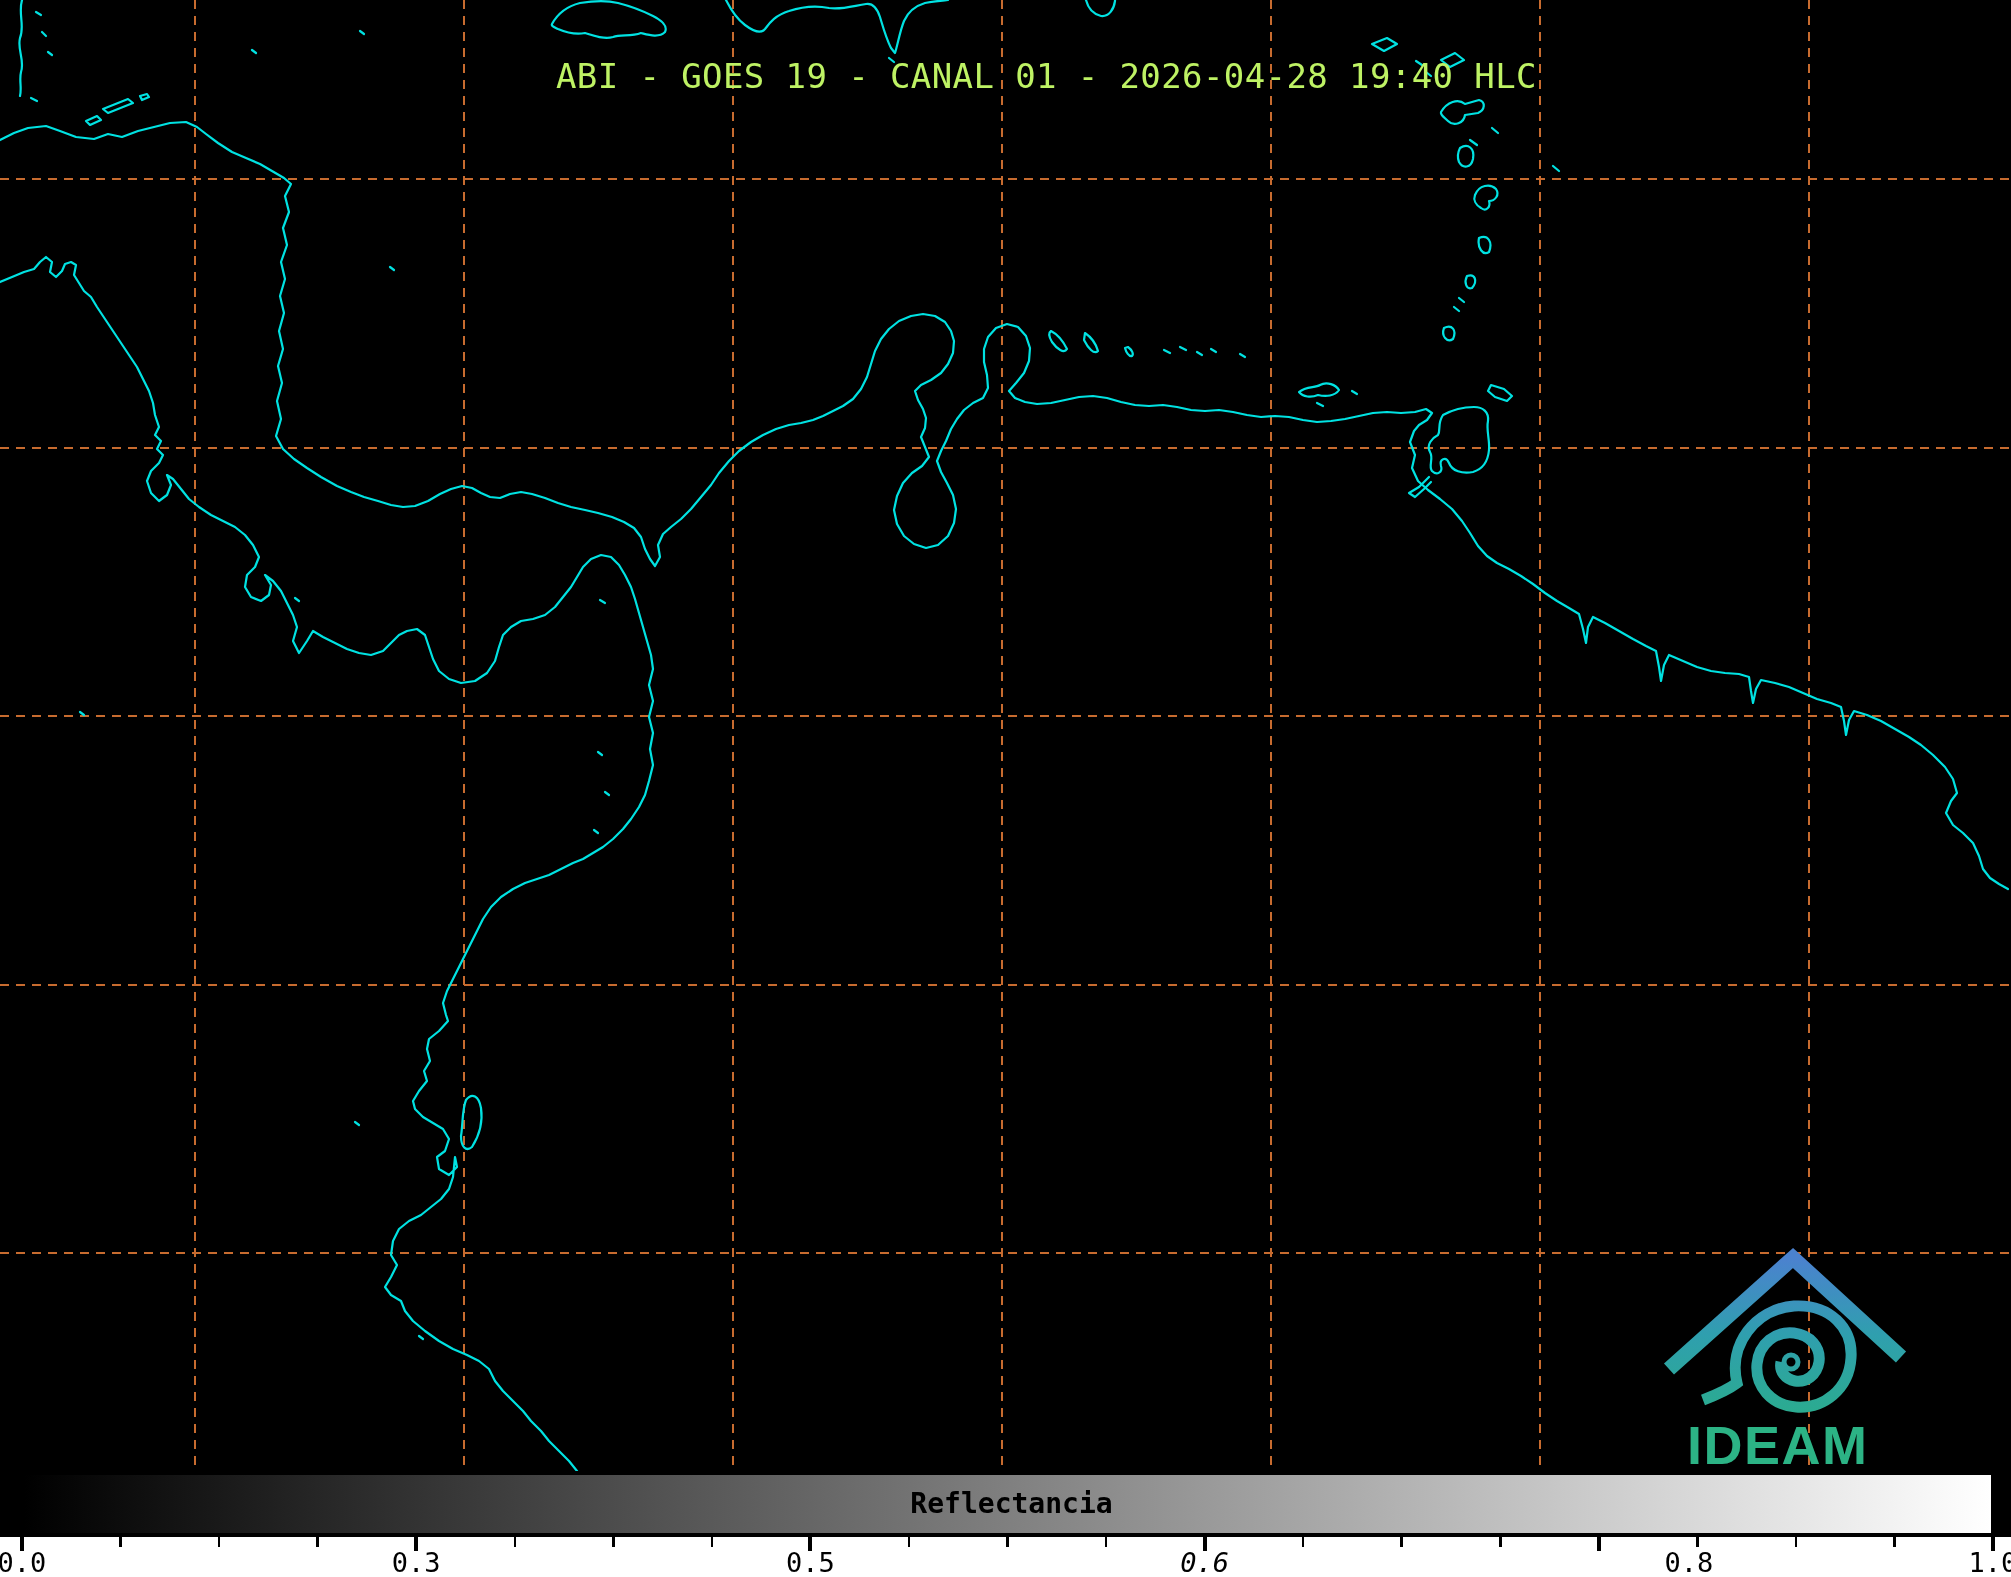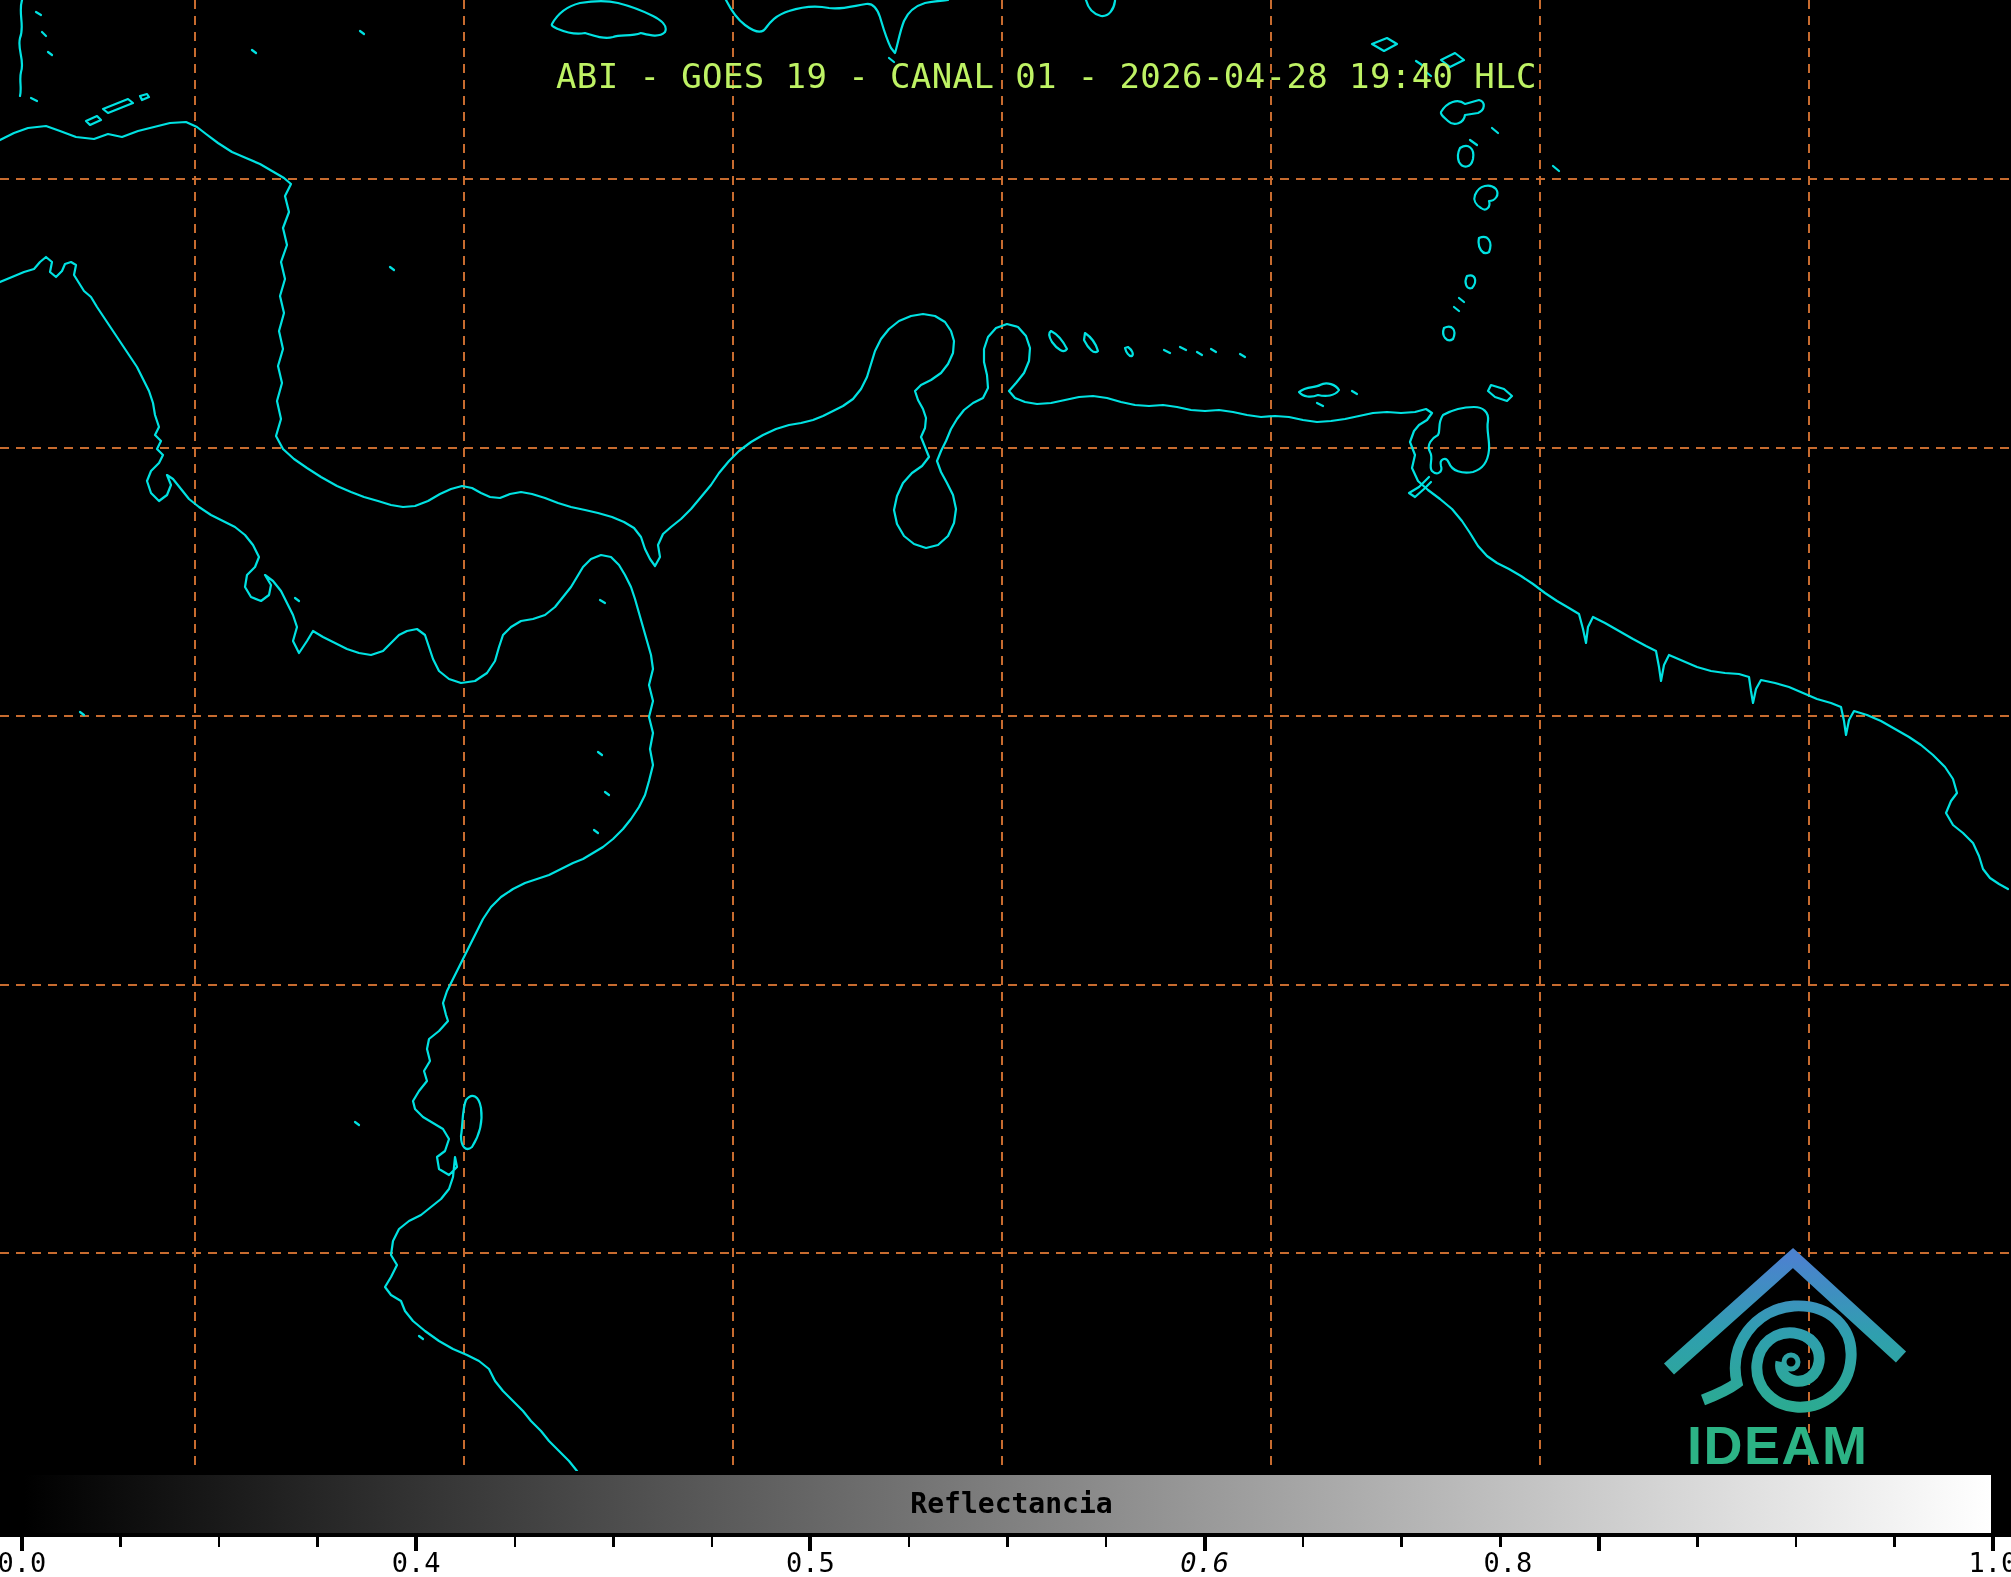--- a/index.html
+++ b/index.html
@@ -148,20 +148,20 @@
       <div class="tick minor" style="left: 1400.45px;"></div>
       <div class="tick minor" style="left: 1499px;"></div>
       <div class="tick major" style="left: 1596.8px;"></div>
       <div class="tick minor" style="left: 1696.1px;"></div>
       <div class="tick minor" style="left: 1794.65px;"></div>
       <div class="tick minor" style="left: 1893.2px;"></div>
       <div class="tick major" style="left: 1991px;"></div>
     </div>
   <div class="ticklabel-layer" id="ticklabel-layer">
       <div class="ticklabel" style="left: -23px;">0.0</div>
-      <div class="ticklabel" style="left: 371.2px;">0.4</div>
+      <div class="ticklabel" style="left: 371.2px;">0.3</div>
       <div class="ticklabel" style="left: 765.4px;">0.5</div>
       <div class="ticklabel" style="left: 1159.6px; font-style: italic;">0.6</div>
-      <div class="ticklabel" style="left: 1463px;">0.8</div>
+      <div class="ticklabel" style="left: 1644px;">0.8</div>
       <div class="ticklabel" style="left: 1948px;">1.0</div>
     </div>
 
 </div>
 
 </body></html>

